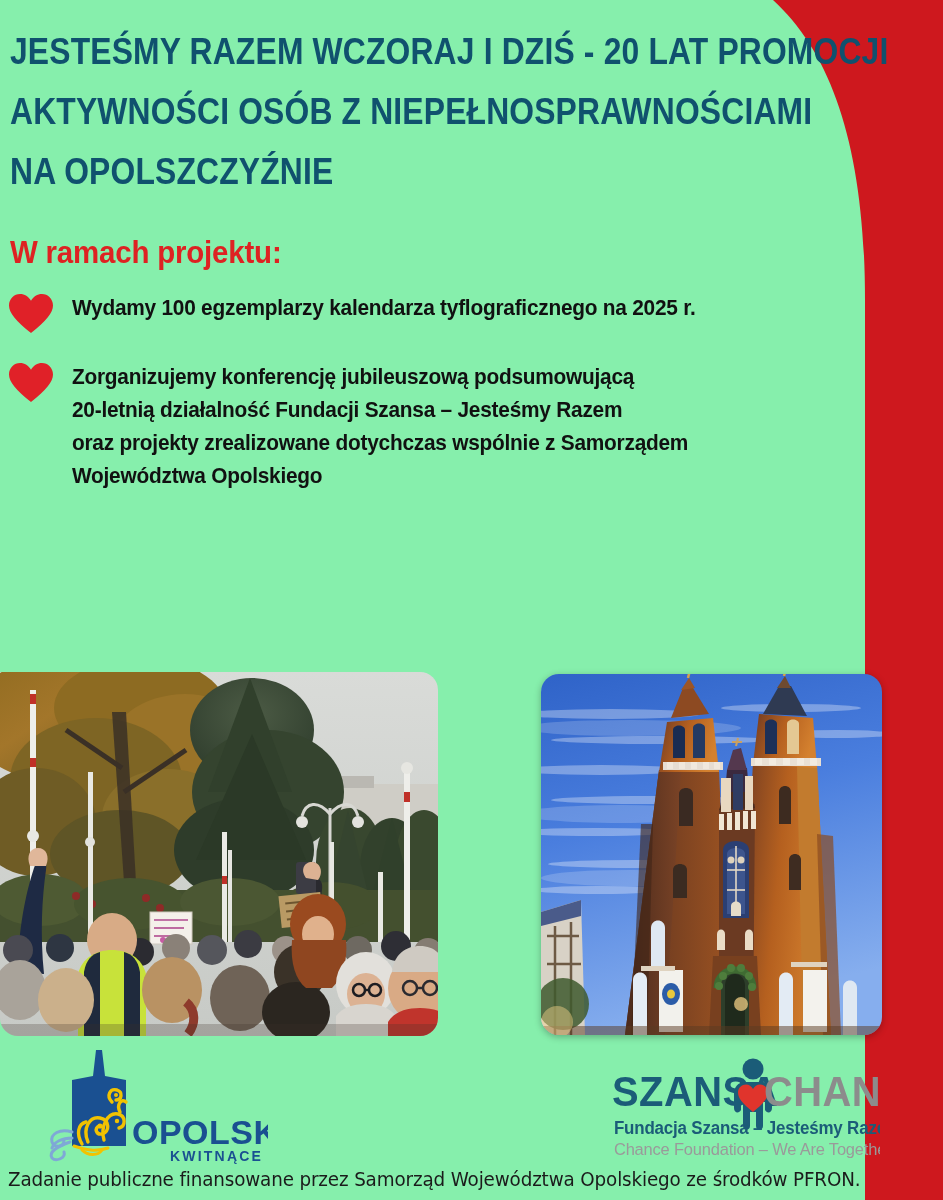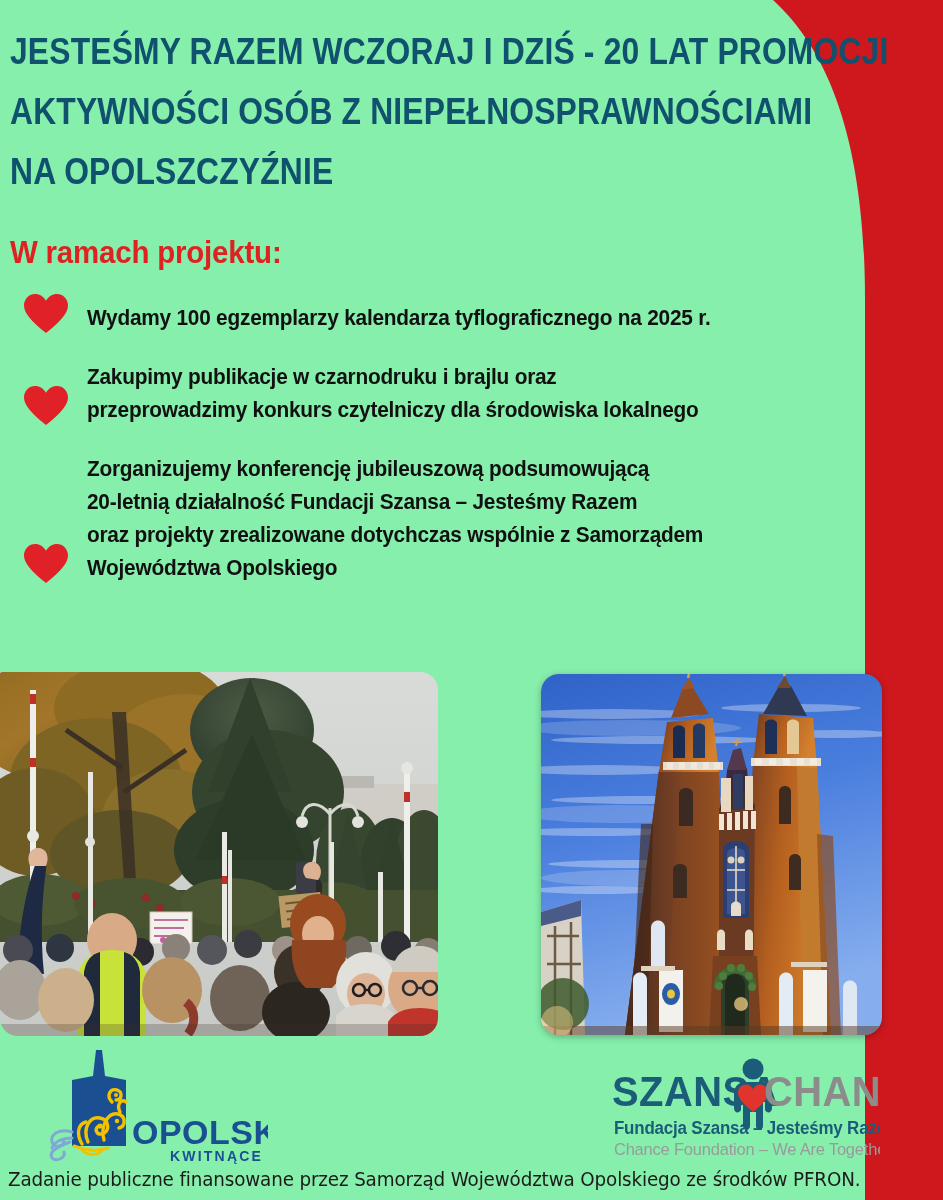--- a/index.html
+++ b/index.html
@@ -59,23 +59,22 @@
 
   
   .bullets {
     position:absolute; left:0; top:292px;
     width:880px;
     z-index:4;
   }
   .bullet {
     position:relative;
     display:flex;
-    align-items:flex-end;
+    align-items:flex-start;
     margin-bottom:26px;
-    padding-left:15px;
   }
   .heart {
     flex:0 0 auto;
     width:46px; height:42px;
     margin-left:8px;
     margin-top:1px;
   }
   .heart svg { display:block; width:46px; height:42px; }
   .bullet-text {
     margin-left:18px;
@@ -161,31 +160,20 @@
       <span class="heart">
         <svg viewBox="0 0 46 42" aria-hidden="true">
           <path d="M23 40 C 8 28 1 20 1 12.5 C 1 5.8 6.2 1 12.1 1 C 16.6 1 20.6 3.7 23 7.8 C 25.4 3.7 29.4 1 33.9 1 C 39.8 1 45 5.8 45 12.5 C 45 20 38 28 23 40 Z" fill="#E02128"></path>
         </svg>
       </span>
       <span class="bullet-text">
         <span class="tline">Wydamy 100 egzemplarzy kalendarza tyflograficznego na 2025 r.</span>
       </span>
     </div>
 
-    <div class="bullet">
-      <span class="heart">
-        <svg viewBox="0 0 46 42" aria-hidden="true">
-          <path d="M23 40 C 8 28 1 20 1 12.5 C 1 5.8 6.2 1 12.1 1 C 16.6 1 20.6 3.7 23 7.8 C 25.4 3.7 29.4 1 33.9 1 C 39.8 1 45 5.8 45 12.5 C 45 20 38 28 23 40 Z" fill="#E02128"></path>
-        </svg>
-      </span>
-      <span class="bullet-text">
-        <span class="tline">Zakupimy publikacje w czarnodruku i brajlu oraz</span>
-        <span class="tline">przeprowadzimy konkurs czytelniczy dla środowiska lokalnego</span>
-      </span>
-    </div>
 
     <div class="bullet">
       <span class="heart">
         <svg viewBox="0 0 46 42" aria-hidden="true">
           <path d="M23 40 C 8 28 1 20 1 12.5 C 1 5.8 6.2 1 12.1 1 C 16.6 1 20.6 3.7 23 7.8 C 25.4 3.7 29.4 1 33.9 1 C 39.8 1 45 5.8 45 12.5 C 45 20 38 28 23 40 Z" fill="#E02128"></path>
         </svg>
       </span>
       <span class="bullet-text">
         <span class="tline">Zorganizujemy konferencję jubileuszową podsumowującą</span>
         <span class="tline">20-letnią działalność Fundacji Szansa – Jesteśmy Razem</span>

